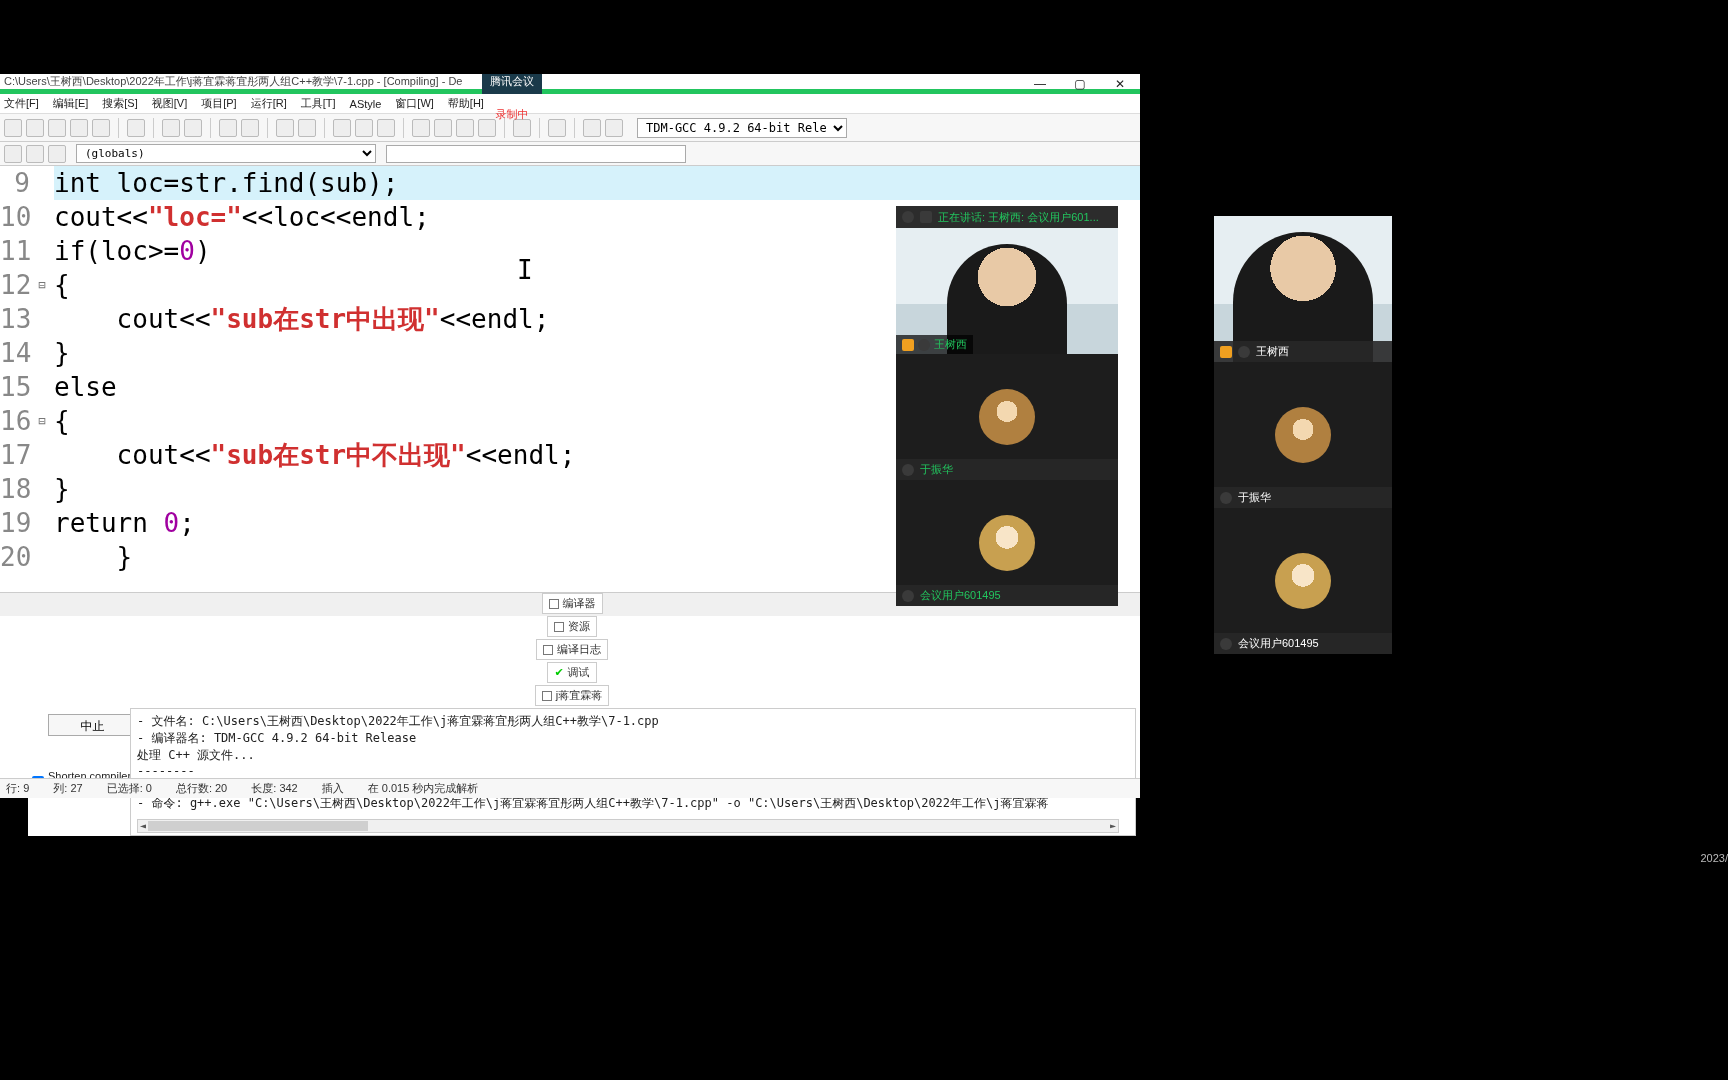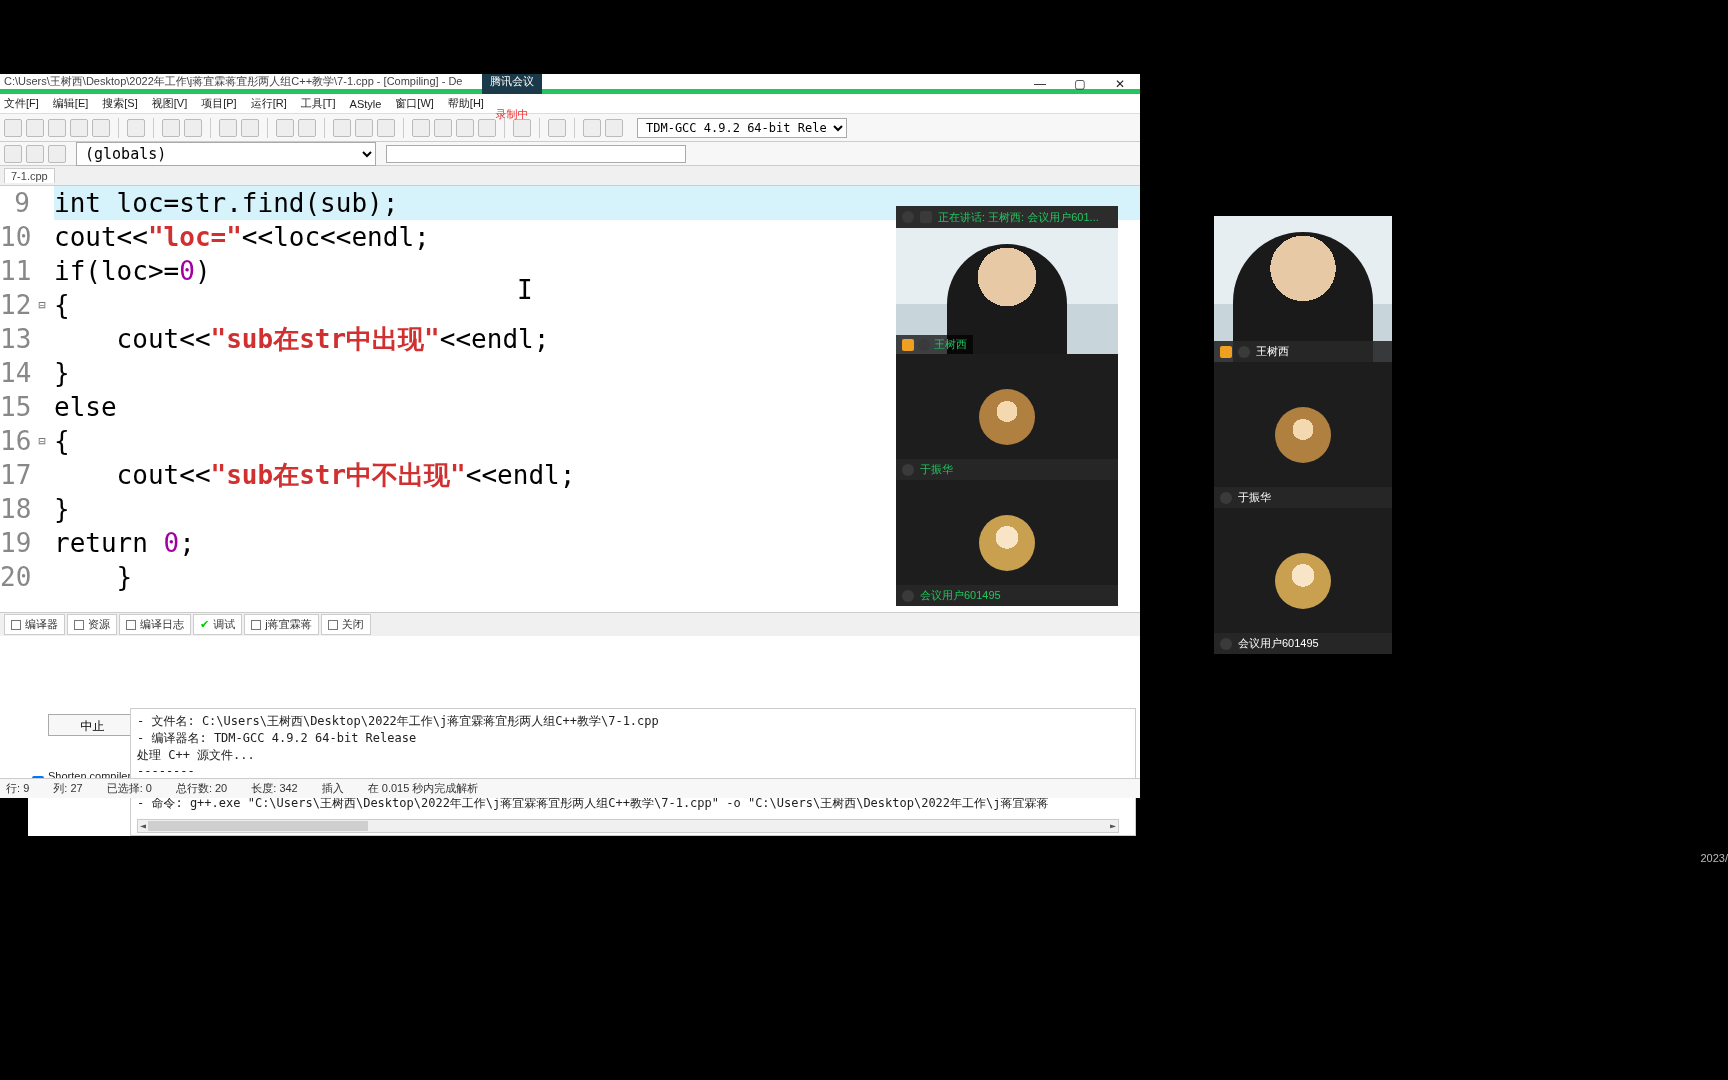--- a/index.html
+++ b/index.html
@@ -107,21 +107,21 @@
     height: 24px;
     background: #f7f7f7;
     border-bottom: 1px solid #ccc;
     display: flex;
     align-items: center;
     padding-left: 4px;
     gap: 4px;
   }
   .globals-select {
     font-family: monospace;
-    font-size: 15px;
+    font-size: 11px;
     padding: 1px 4px;
     border: 1px solid #aaa;
     width: 300px;
     background: #fff;
     margin-left: 6px;
   }
   .empty-select {
     border: 1px solid #aaa;
     width: 300px;
     height: 18px;
@@ -190,20 +190,21 @@
   }
   .bottom-tabs {
     height: 24px;
     background: #f0f0f0;
     border-top: 1px solid #ccc;
     display: flex;
     align-items: center;
     gap: 2px;
     padding-left: 4px;
     font-size: 11px;
+    flex-direction: column;
   }
   .btab {
     display: flex;
     align-items: center;
     gap: 4px;
     padding: 2px 6px;
     border: 1px solid #ccc;
     background: #fff;
     color: #333;
   }
@@ -464,23 +465,20 @@
   <div class="secondrow">
     <span class="tb-btn"></span>
     <span class="tb-btn"></span>
     <span class="tb-btn"></span>
     <select class="globals-select">
       <option>(globals)</option>
     </select>
     <div class="empty-select"></div>
   </div>
 
-  <div class="filetab">
-    <div class="filetab-item">7-1.cpp</div>
-  </div>
 
   <div class="editor">
     <div class="gutter">
       <div>9</div>
         <div>10</div>
         <div>11</div>
         <div>12</div>
         <div>13</div>
         <div>14</div>
       <div>15</div>

